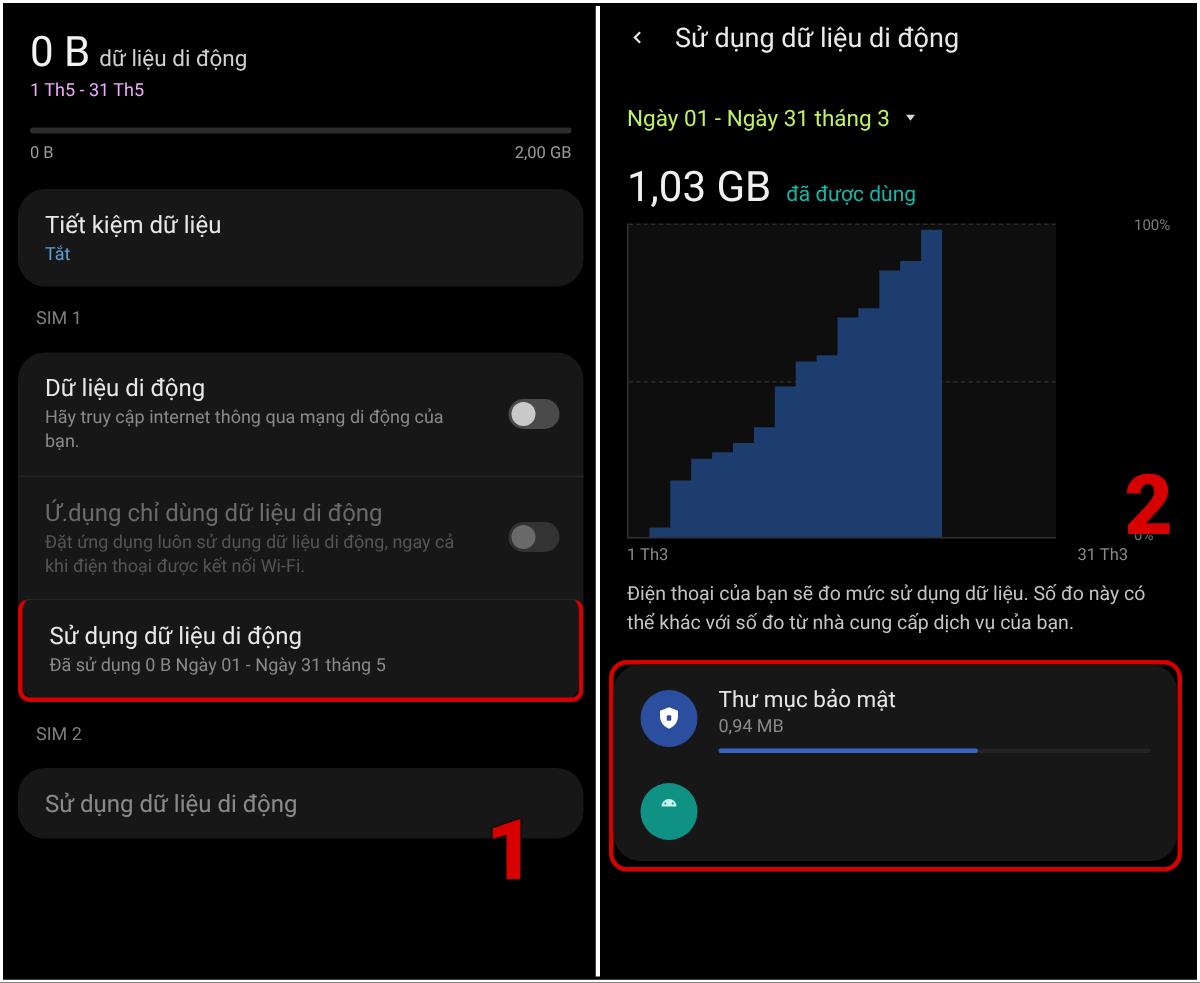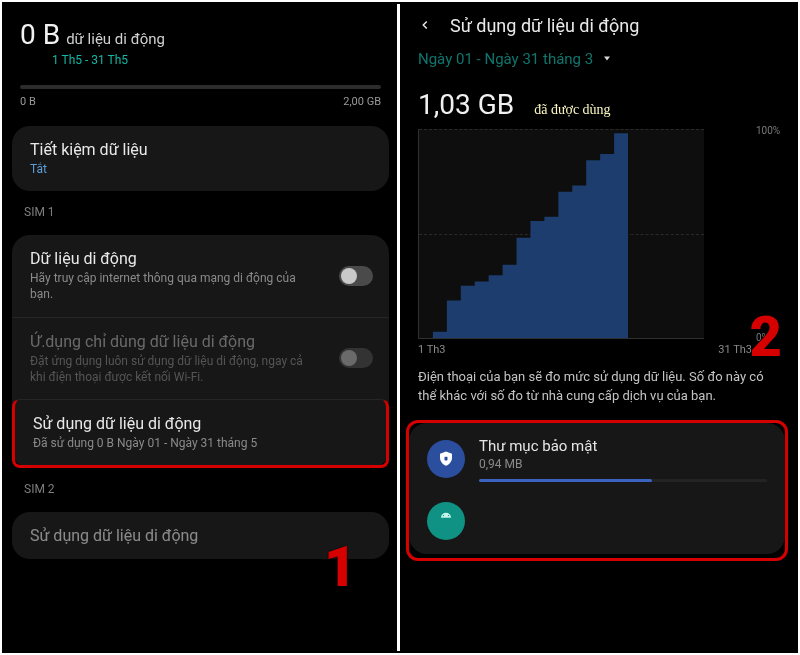--- a/index.html
+++ b/index.html
@@ -29,21 +29,21 @@
   }
   .pane-left { width: 393px; }
   .divider { width: 3px; background: #fff; height: 100%; }
   .pane-right { width: 394px; }
 
   
   .lp-top { padding: 14px 16px 8px 16px; }
   .lp-usage-line { display: flex; align-items: baseline; gap: 6px; }
   .lp-usage-val { font-size: 28px; font-weight: 400; color: #f2f2f2; }
   .lp-usage-lbl { font-size: 15px; color: #d0d0d0; }
-  .lp-range { font-size: 12px; color: #14b8a6; margin-top: 2px; margin-left: 32px; }
+  .lp-range { font-size: 12px; color: #f0abfc; margin-top: 2px; }
   .lp-bar { margin-top: 18px; height: 4px; background: #2c2c2c; border-radius: 4px; width: 100%; }
   .lp-bar-labels { display: flex; justify-content: space-between; font-size: 11px; color: #9a9a9a; margin-top: 6px; }
   .lp-warn { font-size: 11px; color: #b84a2f; margin-top: 10px; }
 
   .card {
     background: #171717;
     border-radius: 18px;
     margin: 10px 8px 0 8px;
     padding: 0;
   }
@@ -81,25 +81,25 @@
     font-weight: 900;
     color: #d60000;
     text-shadow: 0 0 2px #000;
     pointer-events: none;
   }
 
   
   .rp-header { display: flex; align-items: center; gap: 14px; padding: 10px 14px 8px 14px; }
   .back-chevron { width: 22px; height: 22px; display: flex; align-items: center; justify-content: center; color: #e8e8e8; }
   .rp-title { font-size: 18px; color: #eaeaea; }
-  .rp-period { padding: 6px 18px; font-size: 15px; color: #0f766e; display: flex; align-items: flex-end; gap: 8px; }
+  .rp-period { padding: 6px 18px; font-size: 15px; color: #bef264; display: flex; align-items: flex-end; gap: 8px; margin-top: 20px; }
   .chev-down { display:inline-block; }
-  .rp-used-line { padding: 14px 18px 4px 18px; display: flex; align-items: baseline; gap: 20px; }
+  .rp-used-line { padding: 14px 18px 4px 18px; display: flex; align-items: baseline; gap: 10px; }
   .rp-used-val { font-size: 28px; font-weight: 400; color: #f0f0f0; }
-  .rp-used-lbl { font-size: 14px; color: #fef9c3; font-family: Liberation Serif, serif; }
+  .rp-used-lbl { font-size: 14px; color: #14b8a6; }
 
   .chart-wrap { display: flex; margin: 4px 4px 0 18px; gap: 48px; }
   .chart-area {
     flex: 1;
     height: 210px;
     background: #0e0e0e;
     border-left: 1px solid #303030;
     border-bottom: 1px solid #303030;
     position: relative;
   }

